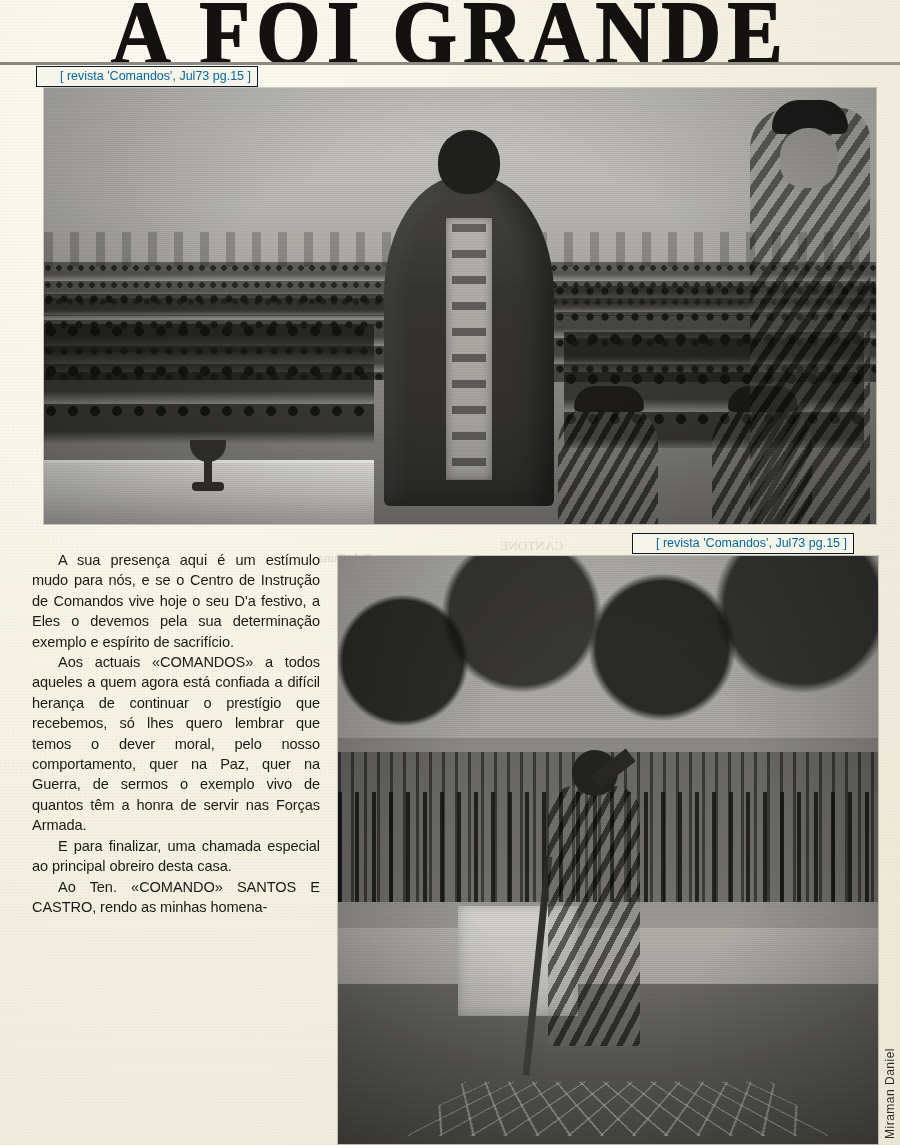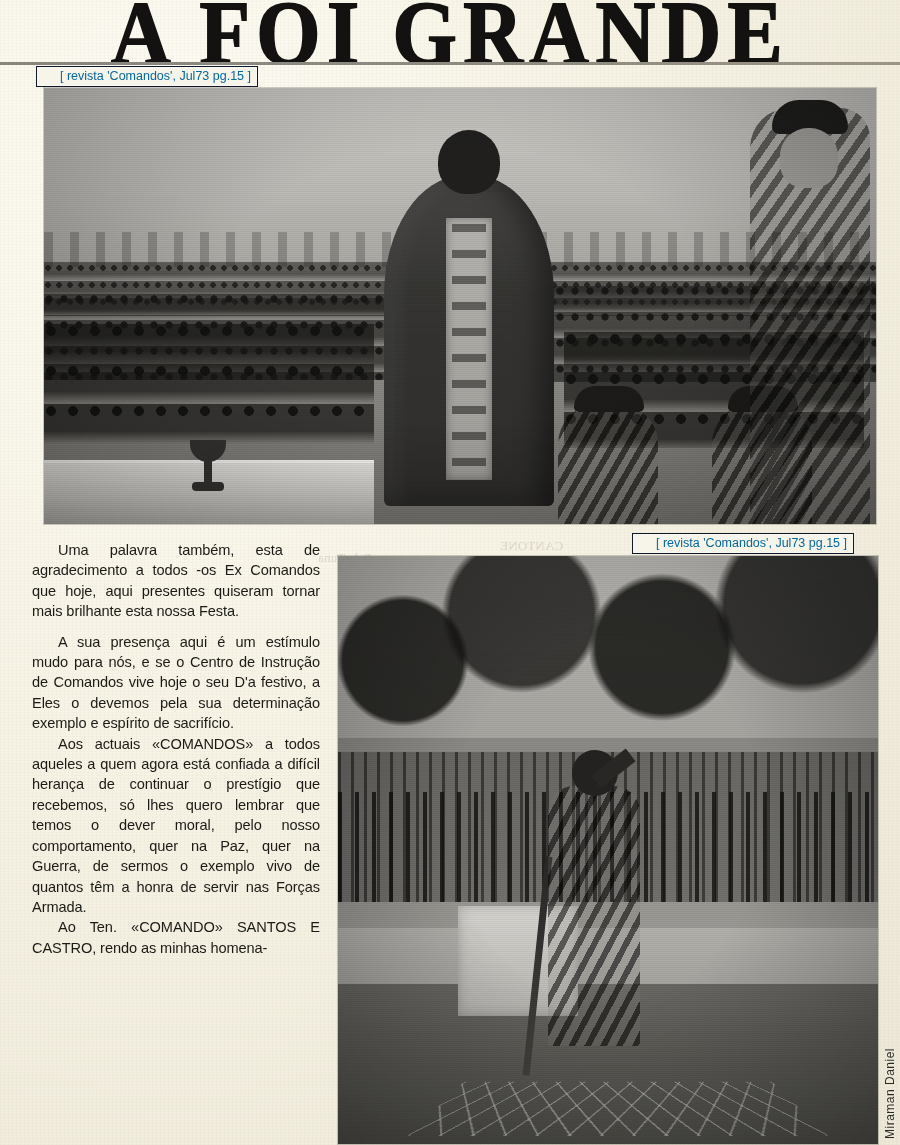--- a/index.html
+++ b/index.html
@@ -396,19 +396,19 @@
       <div class="arm"></div>
     </div>
     <div class="cobbles"></div>
     <div class="grain-dark"></div>
     <div class="vignette"></div>
   </div>
 
   <div class="sidestamp">Miraman Daniel</div>
 
   <div id="article">
-    <p>Uma palavra também, esta de agradecimento a todos -os Ex Comandos que hoje, aqui presentes quiseram tornar mais brilhante esta nossa Festa.</p>
     <p class="gap">A sua presença aqui é um estímulo mudo para nós, e se o Centro de Instrução de Comandos vive hoje o seu D'a festivo, a Eles o devemos pela sua determinação exemplo e espírito de sacrifício.</p>
     <p>Aos actuais «COMANDOS» a todos aqueles a quem agora está confiada a difícil herança de continuar o prestígio que recebemos, só lhes quero lembrar que temos o dever moral, pelo nosso comportamento, quer na Paz, quer na Guerra, de sermos o exemplo vivo de quantos têm a honra de servir nas Forças Armada.</p>
+    <p>E para finalizar, uma chamada especial ao principal obreiro desta casa.</p>
     <p>Ao Ten. «COMANDO» SANTOS E CASTRO, rendo as minhas homena-</p>
   </div>
 
 </div>
 
 </body></html>

